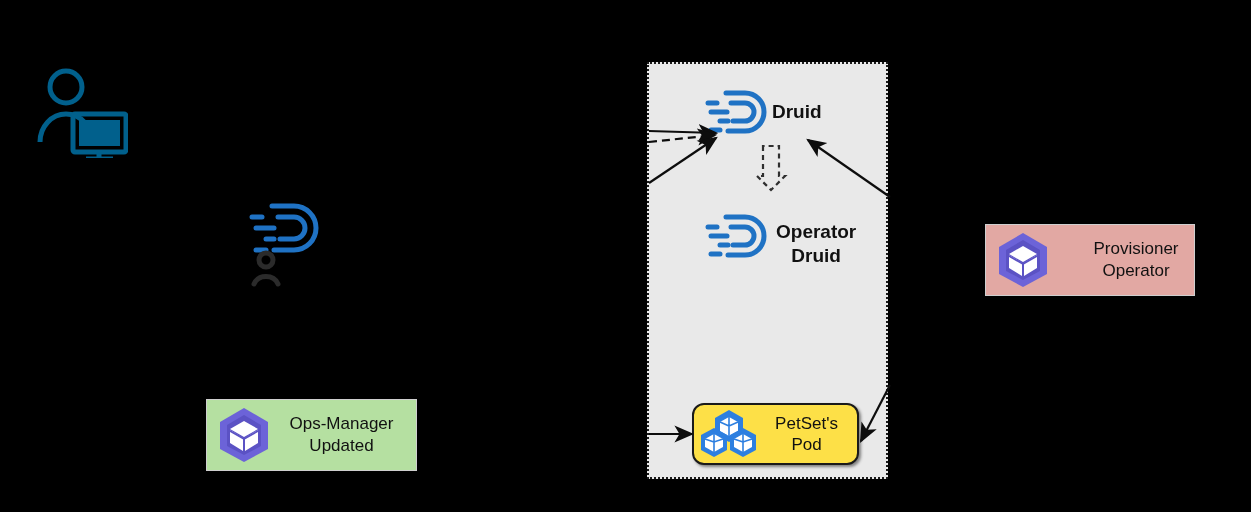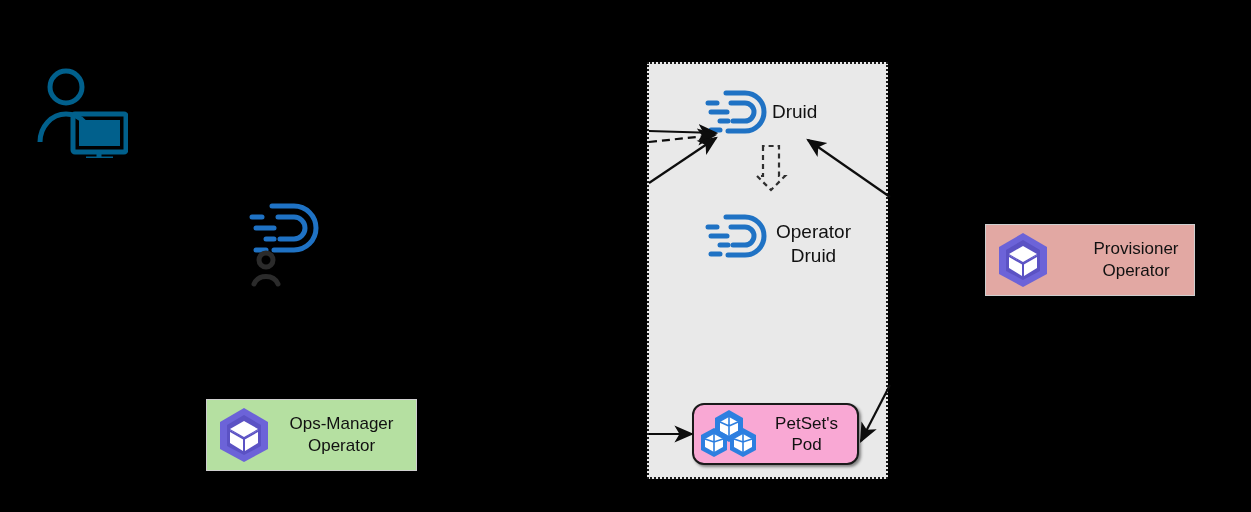--- a/index.html
+++ b/index.html
@@ -58,21 +58,21 @@
     background: #e2a8a3;
     gap: 32px;
   }
 
   
   #petset-pod-box {
     left: 692px;
     top: 403px;
     width: 167px;
     height: 62px;
-    background: #f9a8d4;
+    background: #fde047;
     border: 2px solid #1a1a1a;
     border-radius: 12px;
     box-sizing: border-box;
     display: flex;
     align-items: center;
     box-shadow: 2px 2px 3px rgba(0,0,0,0.45);
   }
   #petset-pod-box .pod-label {
     font-size: 17px;
     line-height: 1.25;
@@ -81,20 +81,21 @@
     flex: 1;
     padding-right: 4px;
   }
 
   
   .druid-label {
     font-size: 19px;
     line-height: 1.25;
     color: #111111;
     white-space: pre-line;
+    font-weight: bold;
   }
   #druid-label     { left: 772px; top: 100px; }
   #updated-druid-label { left: 776px; top: 220px; text-align: center; }
 
   .svg-layer {
     position: absolute;
     left: 0; top: 0;
     width: 1251px;
     height: 512px;
     pointer-events: none;
@@ -190,21 +191,21 @@
       <svg viewBox="0 0 58 58" width="58" height="58">
         <polygon points="29,2 53,16 53,43 29,56 5,43 5,16" fill="#6c63d8"></polygon>
         <polygon points="29,9 46,19 46,40 29,49 12,40 12,19" fill="#5b52c4"></polygon>
         <polygon points="29,15 43,23 29,31 15,23" fill="#ffffff"></polygon>
         <polygon points="15,24 28,32 28,45 15,37" fill="#ffffff"></polygon>
         <polygon points="43,24 30,32 30,45 43,37" fill="#ffffff"></polygon>
         <polygon points="29,32 43,24 43,26 29,34 15,26 15,24" fill="#5b52c4"></polygon>
       </svg>
     </span>
     <span class="op-label">Ops-Manager
-Operator</span>
+Updated</span>
   </div>
 
   <div class="abs op-box" id="provisioner-box">
     <span style="width:58px;height:58px;display:inline-block;flex:none;margin-left:8px;">
       <svg viewBox="0 0 58 58" width="58" height="58">
         <polygon points="29,2 53,16 53,43 29,56 5,43 5,16" fill="#6c63d8"></polygon>
         <polygon points="29,9 46,19 46,40 29,49 12,40 12,19" fill="#5b52c4"></polygon>
         <polygon points="29,15 43,23 29,31 15,23" fill="#ffffff"></polygon>
         <polygon points="15,24 28,32 28,45 15,37" fill="#ffffff"></polygon>
         <polygon points="43,24 30,32 30,45 43,37" fill="#ffffff"></polygon>

